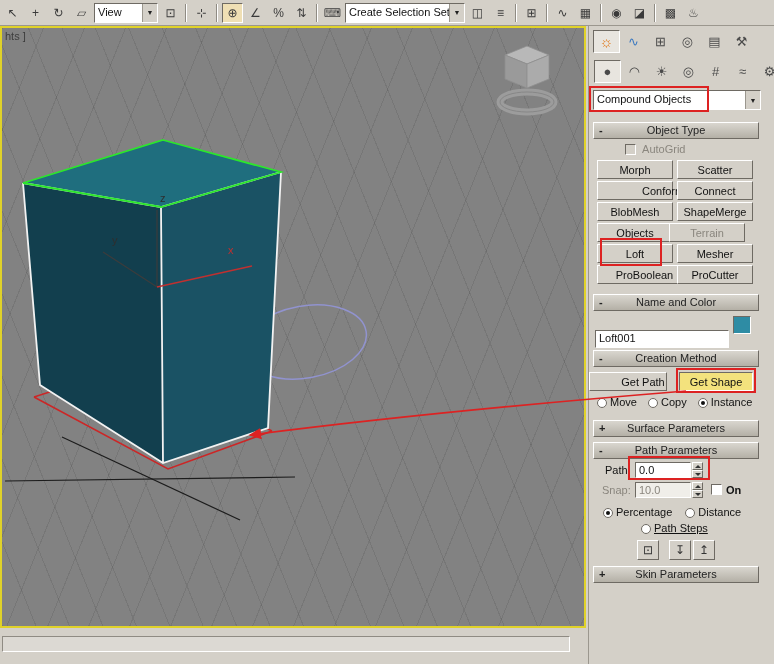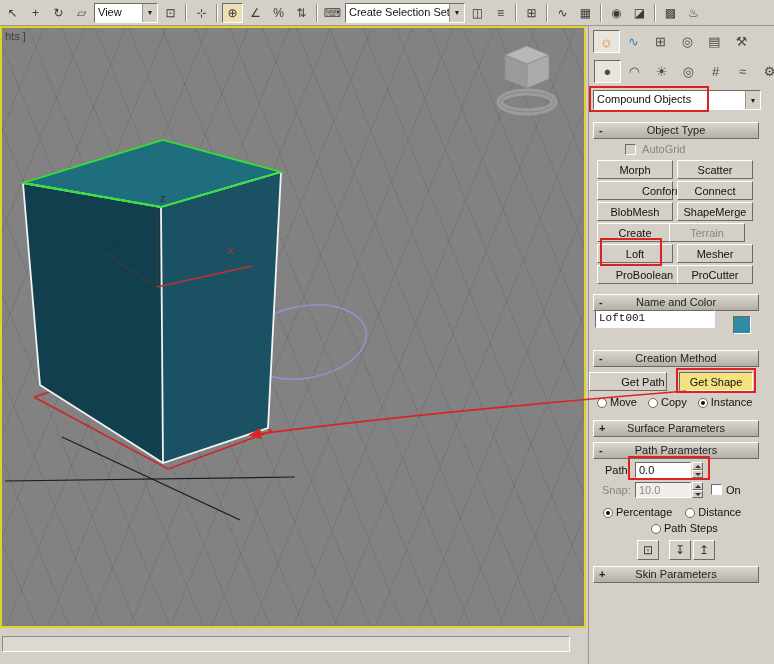--- a/index.html
+++ b/index.html
@@ -228,32 +228,32 @@
     <div class="cp-abs" style="left:36px; top:117px;">
       <span class="checkbox disabled" style="position:relative; display:inline-block; vertical-align:-2px;"></span>
       <span class="radio-label gray-text">AutoGrid</span>
     </div>
     <button class="btn" style="left:8px; top:134px; width:76px;">Morph</button>
     <button class="btn" style="left:88px; top:134px; width:76px;">Scatter</button>
     <button class="btn" style="left:8px; top:155px; width:76px;padding-left:44px;">Conform</button>
     <button class="btn" style="left:88px; top:155px; width:76px;">Connect</button>
     <button class="btn" style="left:8px; top:176px; width:76px;">BlobMesh</button>
     <button class="btn" style="left:88px; top:176px; width:76px;">ShapeMerge</button>
-    <button class="btn" style="left:8px; top:197px; width:76px;">Create</button>
+    <button class="btn" style="left:8px; top:197px; width:76px;">Objects</button>
     <button class="btn disabled" style="left:80px; top:197px; width:76px;">Terrain</button>
     <button class="btn" style="left:8px; top:218px; width:76px;">Loft</button>
     <button class="btn" style="left:88px; top:218px; width:76px;">Mesher</button>
     <button class="btn" style="left:8px; top:239px; width:95px;">ProBoolean</button>
     <button class="btn" style="left:88px; top:239px; width:76px;">ProCutter</button>
 
     <div class="rollout-hdr" style="top:268px;">
       <span class="sign">-</span>
       <span>Name and Color</span>
     </div>
-    <div class="field" style="left:6px; top:284px; width:120px; height:18px;font-family:Liberation Mono, monospace;">Loft001</div>
+    <div class="field" style="left:6px; top:304px; width:134px; height:18px;">Loft001</div>
     <div class="swatch" style="left:144px; top:290px;"></div>
 
     <div class="rollout-hdr" style="top:324px;">
       <span class="sign">-</span>
       <span>Creation Method</span>
     </div>
     <button class="btn" style="left:0; top:346px; width:78px;padding-left:30px;">Get Path</button>
     <button class="btn active-yellow" style="left:90px; top:346px; width:74px;">Get Shape</button>
     <div class="cp-abs" style="left:8px; top:370px; width:170px;">
       <span class="radio"></span><span class="radio-label">Move</span>
@@ -276,26 +276,26 @@
         <div class="up"></div>
         <div class="dn"></div>
       </div>
     <div class="cp-abs gray-text" style="left:13px; top:458px;">Snap:</div>
     <div class="field disabled" style="left:46px; top:456px; width:56px; height:16px;">10.0</div>
     <div class="spin" style="left:103px; top:456px;">
         <div class="up"></div>
         <div class="dn"></div>
       </div>
     <span class="checkbox" style="left:122px; top:458px;"></span>
-    <div class="cp-abs" style="left:137px; top:458px;">On</div>
+    <div class="cp-abs" style="left:137px; top:458px;font-weight:bold;">On</div>
     <div class="cp-abs" style="left:14px; top:480px;">
       <span class="radio checked"></span><span class="radio-label">Percentage</span>
       <span class="radio" style="margin-left:10px;"></span><span class="radio-label">Distance</span>
     </div>
-    <div class="cp-abs" style="left:62px; top:496px;">
+    <div class="cp-abs" style="left:52px; top:496px;text-decoration:underline;">
       <span class="radio"></span><span class="radio-label">Path Steps</span>
     </div>
     <div class="mini-btn" style="left:48px; top:514px;">⊡</div>
     <div class="mini-btn" style="left:80px; top:514px;">↧</div>
     <div class="mini-btn" style="left:104px; top:514px;">↥</div>
 
     <div class="rollout-hdr" style="top:540px;">
       <span class="sign">+</span>
       <span>Skin Parameters</span>
     </div>

